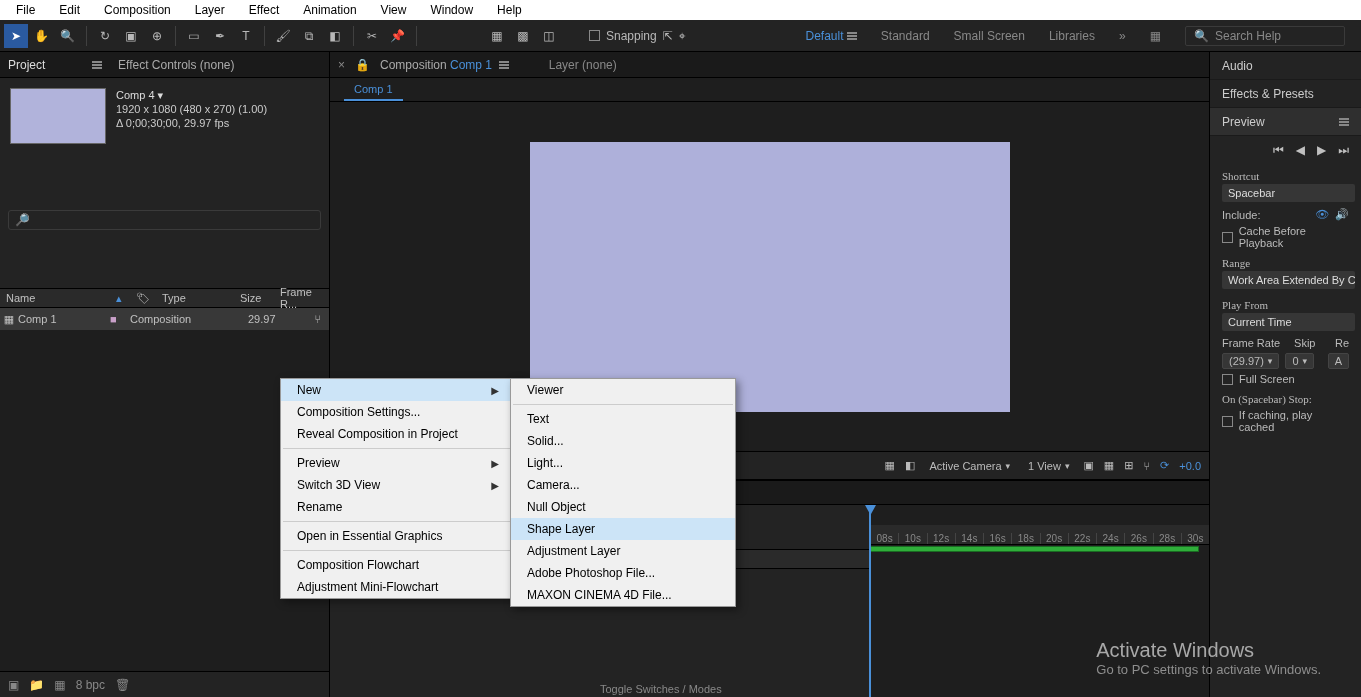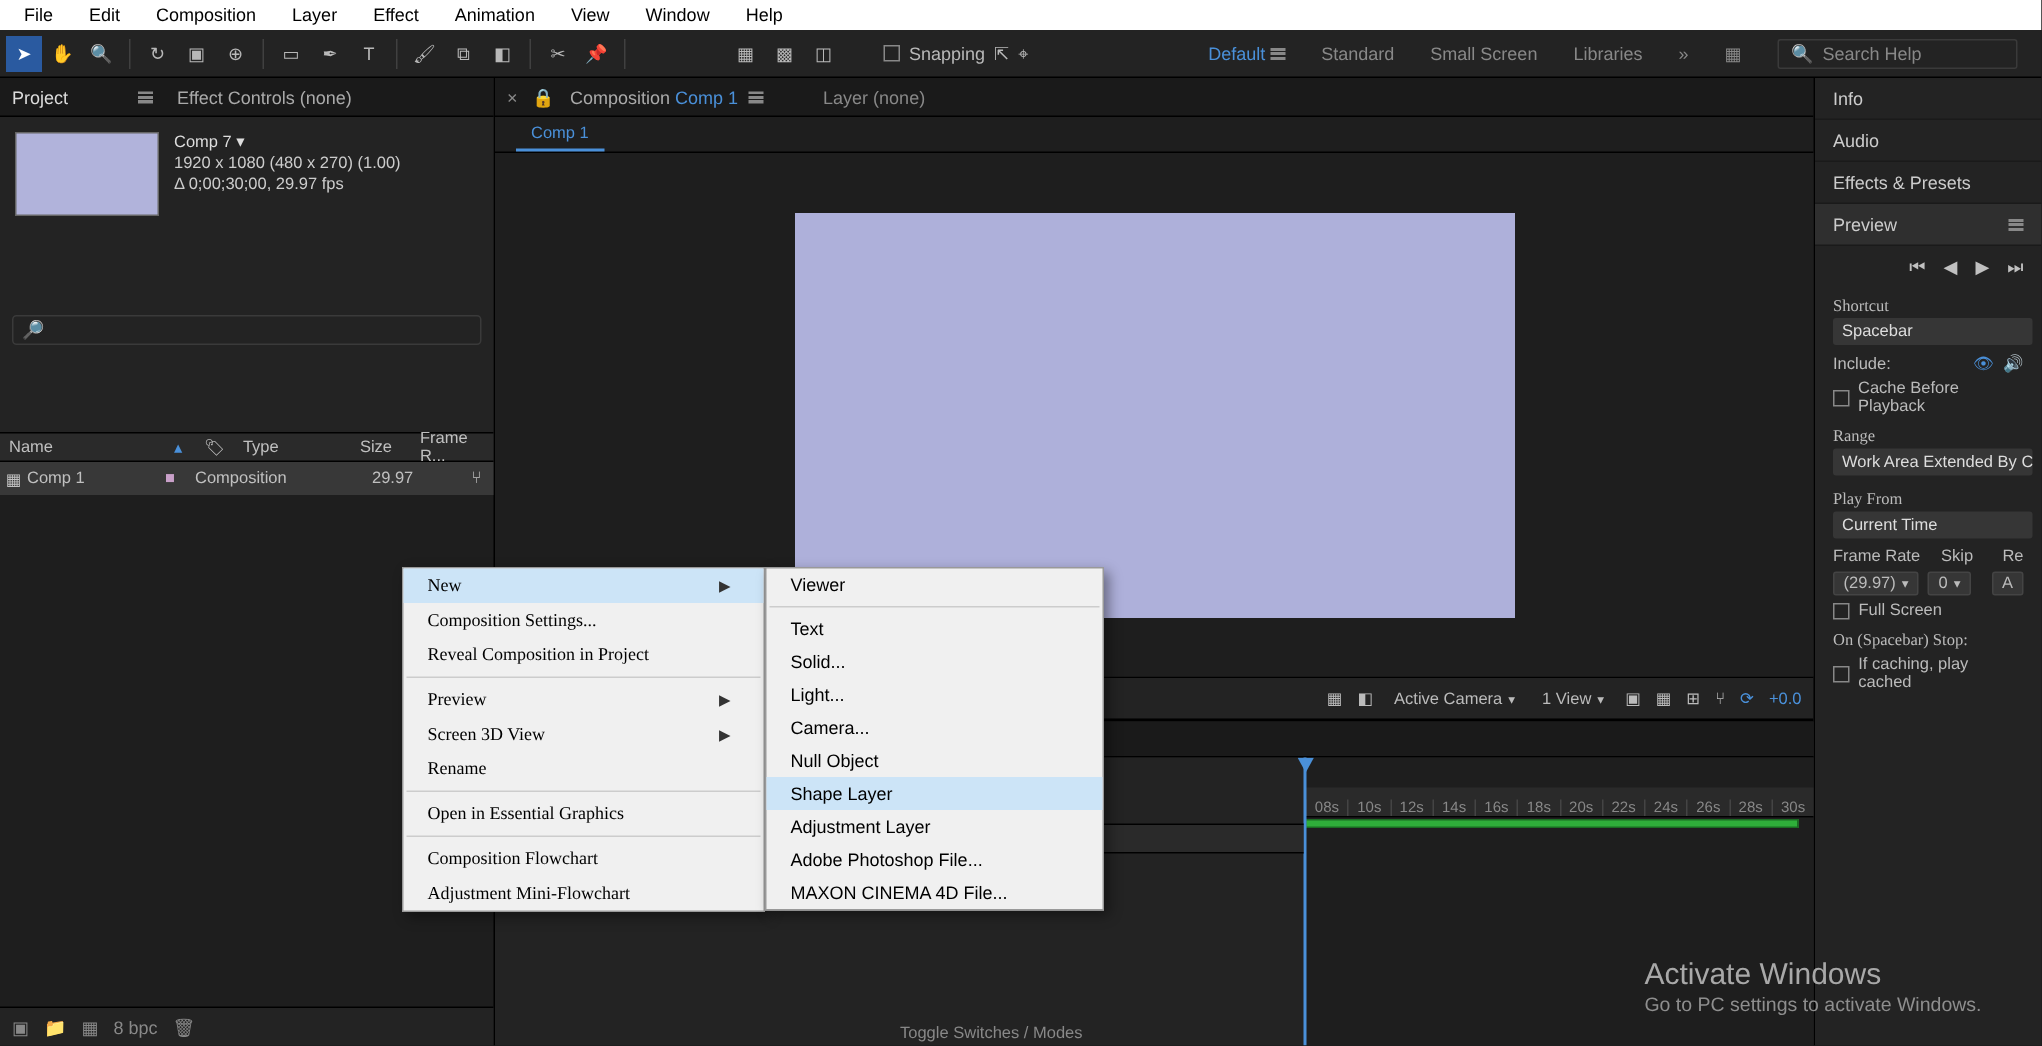--- a/index.html
+++ b/index.html
@@ -269,21 +269,21 @@
 
   <div class="left-col">
     <div class="panel-tabs">
       <span class="tab active"><span>Project</span>&nbsp;&nbsp;<span class="menu-lines"></span></span>
       <span class="tab">Effect Controls (none)</span>
     </div>
     <div class="project-body">
       <div class="thumb-row">
         <div class="thumb"></div>
         <div class="thumb-info">
-          <div class="title">Comp 7 ▾</div>
+          <div class="title">Comp 4 ▾</div>
           <div>1920 x 1080 (480 x 270) (1.00)</div>
           <div>Δ 0;00;30;00, 29.97 fps</div>
         </div>
       </div>
       <div class="search-row">
         <span>🔎</span>
       </div>
     </div>
     <div class="proj-header">
       <span class="col-name">Name</span>
@@ -386,23 +386,20 @@
         </div>
         <div class="workarea-bar"></div>
       </div>
       <div class="playhead"></div>
       <div class="toggle-sw">Toggle Switches / Modes</div>
     </div>
   </div>
 
   <div class="right-col">
     <div class="r-item">
-        <span>Info</span>
-      </div>
-    <div class="r-item">
         <span>Audio</span>
       </div>
     <div class="r-item">
         <span>Effects &amp; Presets</span>
       </div>
     <div class="r-item sect">
       <span>Preview</span>
         <span class="menu-lines"></span>
     </div>
     <div class="play-ctrl">
@@ -449,34 +446,34 @@
       <span>Full Screen</span>
     </div>
     <div class="r-label">On (Spacebar) Stop:</div>
     <div class="r-row">
       <span class="chk"></span>
       <span>If caching, play cached</span>
     </div>
   </div>
 </div>
 
-<div class="ctx" style="left:268px; top:378px; width:242px;font-family:Liberation Serif, serif;">
+<div class="ctx" style="left:280px; top:378px; width:242px;">
   <div class="ctx-item hl">
     <span>New</span>
       <span class="arrow">▶</span>
   </div>
   <div class="ctx-item">Composition Settings...</div>
   <div class="ctx-item">Reveal Composition in Project</div>
   <div class="ctx-sep"></div>
   <div class="ctx-item">
     <span>Preview</span>
       <span class="arrow">▶</span>
   </div>
   <div class="ctx-item">
-    <span>Screen 3D View</span>
+    <span>Switch 3D View</span>
       <span class="arrow">▶</span>
   </div>
   <div class="ctx-item">Rename</div>
   <div class="ctx-sep"></div>
   <div class="ctx-item">Open in Essential Graphics</div>
   <div class="ctx-sep"></div>
   <div class="ctx-item">Composition Flowchart</div>
   <div class="ctx-item">Adjustment Mini-Flowchart</div>
 </div>
 

